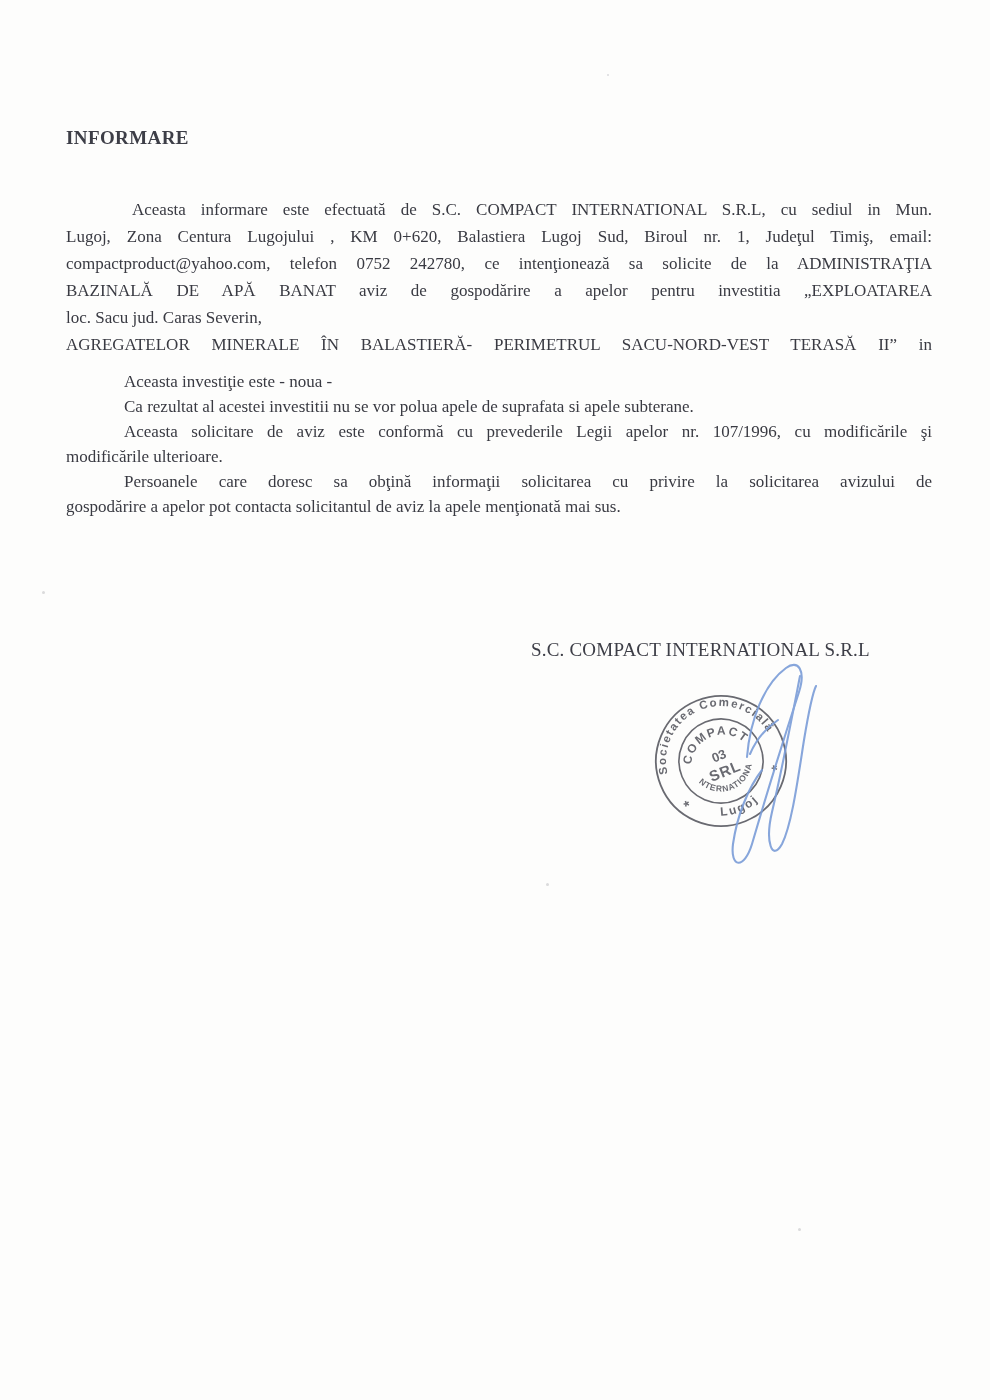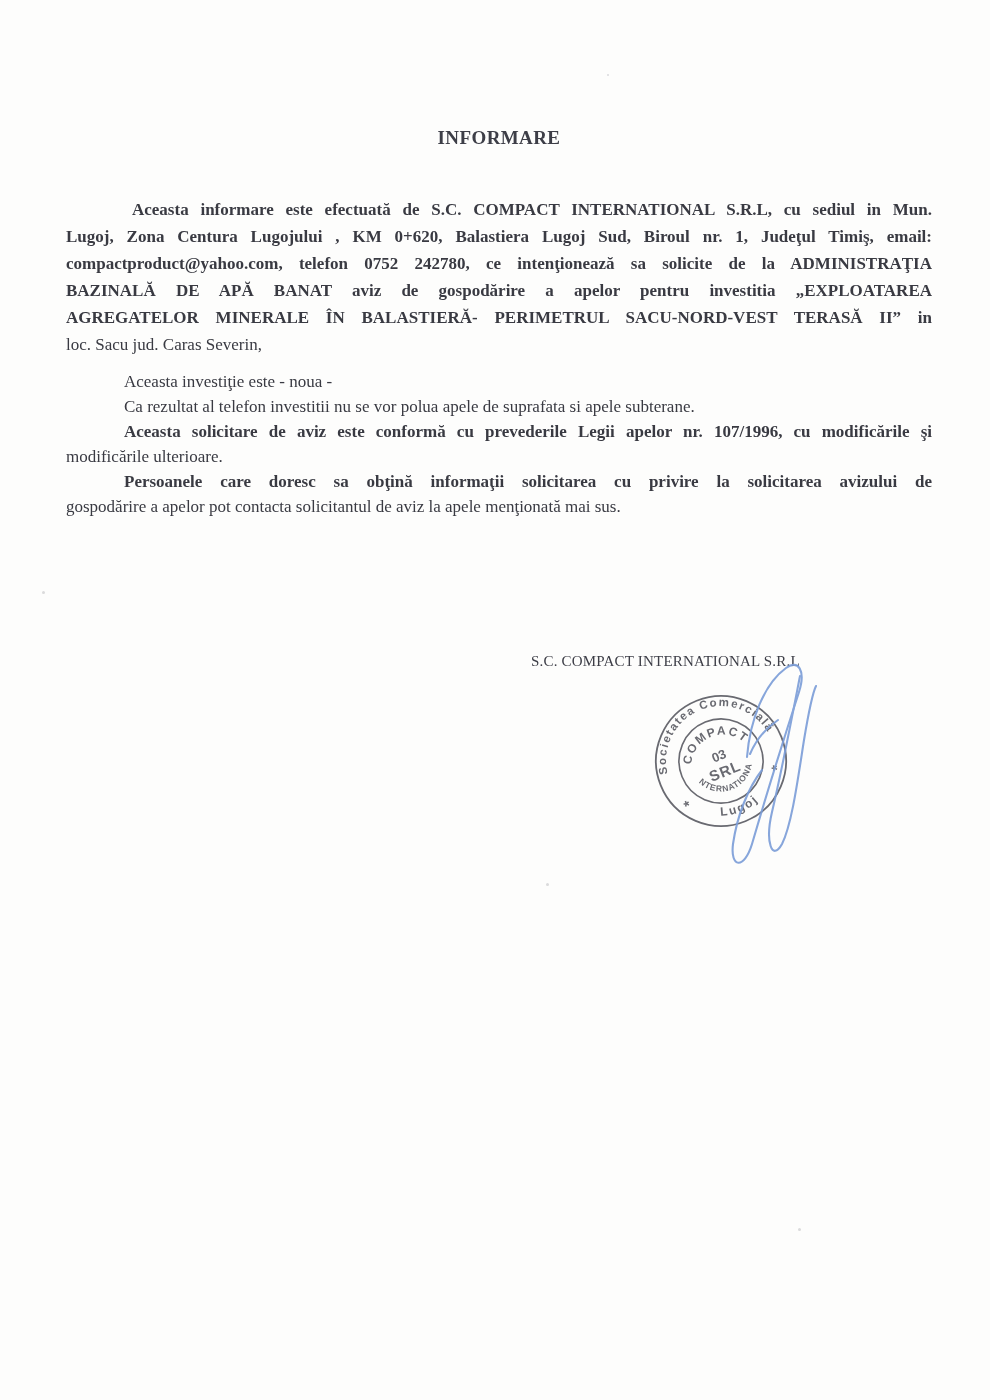--- a/index.html
+++ b/index.html
@@ -14,37 +14,37 @@
     color: #393a42;
   }
   .content {
     position: absolute;
     left: 66px;
     top: 0;
     width: 866px;
   }
   .doc-title {
     margin: 127px 0 0 0;
-    text-align: center;
+    text-align: left;
     font-size: 19px;
     font-weight: 700;
     letter-spacing: 0.4px;
     color: #3d3e47;
   }
   .para1 { margin-top: 47px; font-size: 17px; line-height: 27px; }
   .body2 { margin-top: 11px; font-size: 17px; line-height: 25px; }
   .line { text-align: left; }
-  .jl { text-align: justify; text-align-last: justify; font-weight: bold; }
+  .jl { text-align: justify; text-align-last: justify; }
   .ind66 { text-indent: 66px; }
   .ind58 { text-indent: 58px; }
   .sig-company {
     position: absolute;
     left: 531px;
-    top: 653px;
-    font-size: 15px;
+    top: 639px;
+    font-size: 19px;
     letter-spacing: 0.2px;
     color: #3d3e47;
     white-space: nowrap;
   }
   .stamp-svg {
     position: absolute;
     left: 633px;
     top: 673px;
     width: 176px;
     height: 176px;
@@ -74,27 +74,27 @@
 <div class="page">
   <div class="content">
 
     <h1 class="doc-title">INFORMARE</h1>
 
     <div class="para1">
       <div class="line jl ind66">Aceasta informare este efectuată de S.C. COMPACT INTERNATIONAL S.R.L, cu sediul in  Mun.</div>
       <div class="line jl">Lugoj, Zona Centura Lugojului , KM 0+620, Balastiera Lugoj Sud, Biroul nr. 1, Judeţul Timiş, email:</div>
       <div class="line jl">compactproduct@yahoo.com, telefon 0752 242780, ce intenţionează sa solicite de la ADMINISTRAŢIA</div>
       <div class="line jl">BAZINALĂ DE APĂ BANAT aviz de gospodărire a apelor pentru investitia „EXPLOATAREA</div>
+      <div class="line">loc. Sacu jud. Caras Severin,</div>
       <div class="line jl">AGREGATELOR MINERALE ÎN BALASTIERĂ- PERIMETRUL SACU-NORD-VEST TERASĂ II” in</div>
-      <div class="line">loc. Sacu jud. Caras Severin,</div>
     </div>
 
     <div class="body2">
       <div class="line ind58">Aceasta investiţie este  - noua -</div>
-      <div class="line ind58">Ca rezultat al telefon investitii nu se vor polua apele de suprafata si apele subterane.</div>
+      <div class="line ind58">Ca rezultat al acestei investitii nu se vor polua apele de suprafata si apele subterane.</div>
       <div class="line jl ind58">Aceasta solicitare de aviz este conformă cu prevederile Legii apelor nr. 107/1996, cu modificările şi</div>
       <div class="line">modificările ulterioare.</div>
       <div class="line jl ind58">Persoanele care doresc sa obţină informaţii solicitarea cu privire la solicitarea avizului de</div>
       <div class="line">gospodărire a apelor pot contacta solicitantul de aviz la apele menţionată mai sus.</div>
     </div>
   </div>
 
   <div class="sig-company">S.C. COMPACT INTERNATIONAL S.R.L</div>
 
   <svg class="stamp-svg" viewBox="0 0 176 176">

